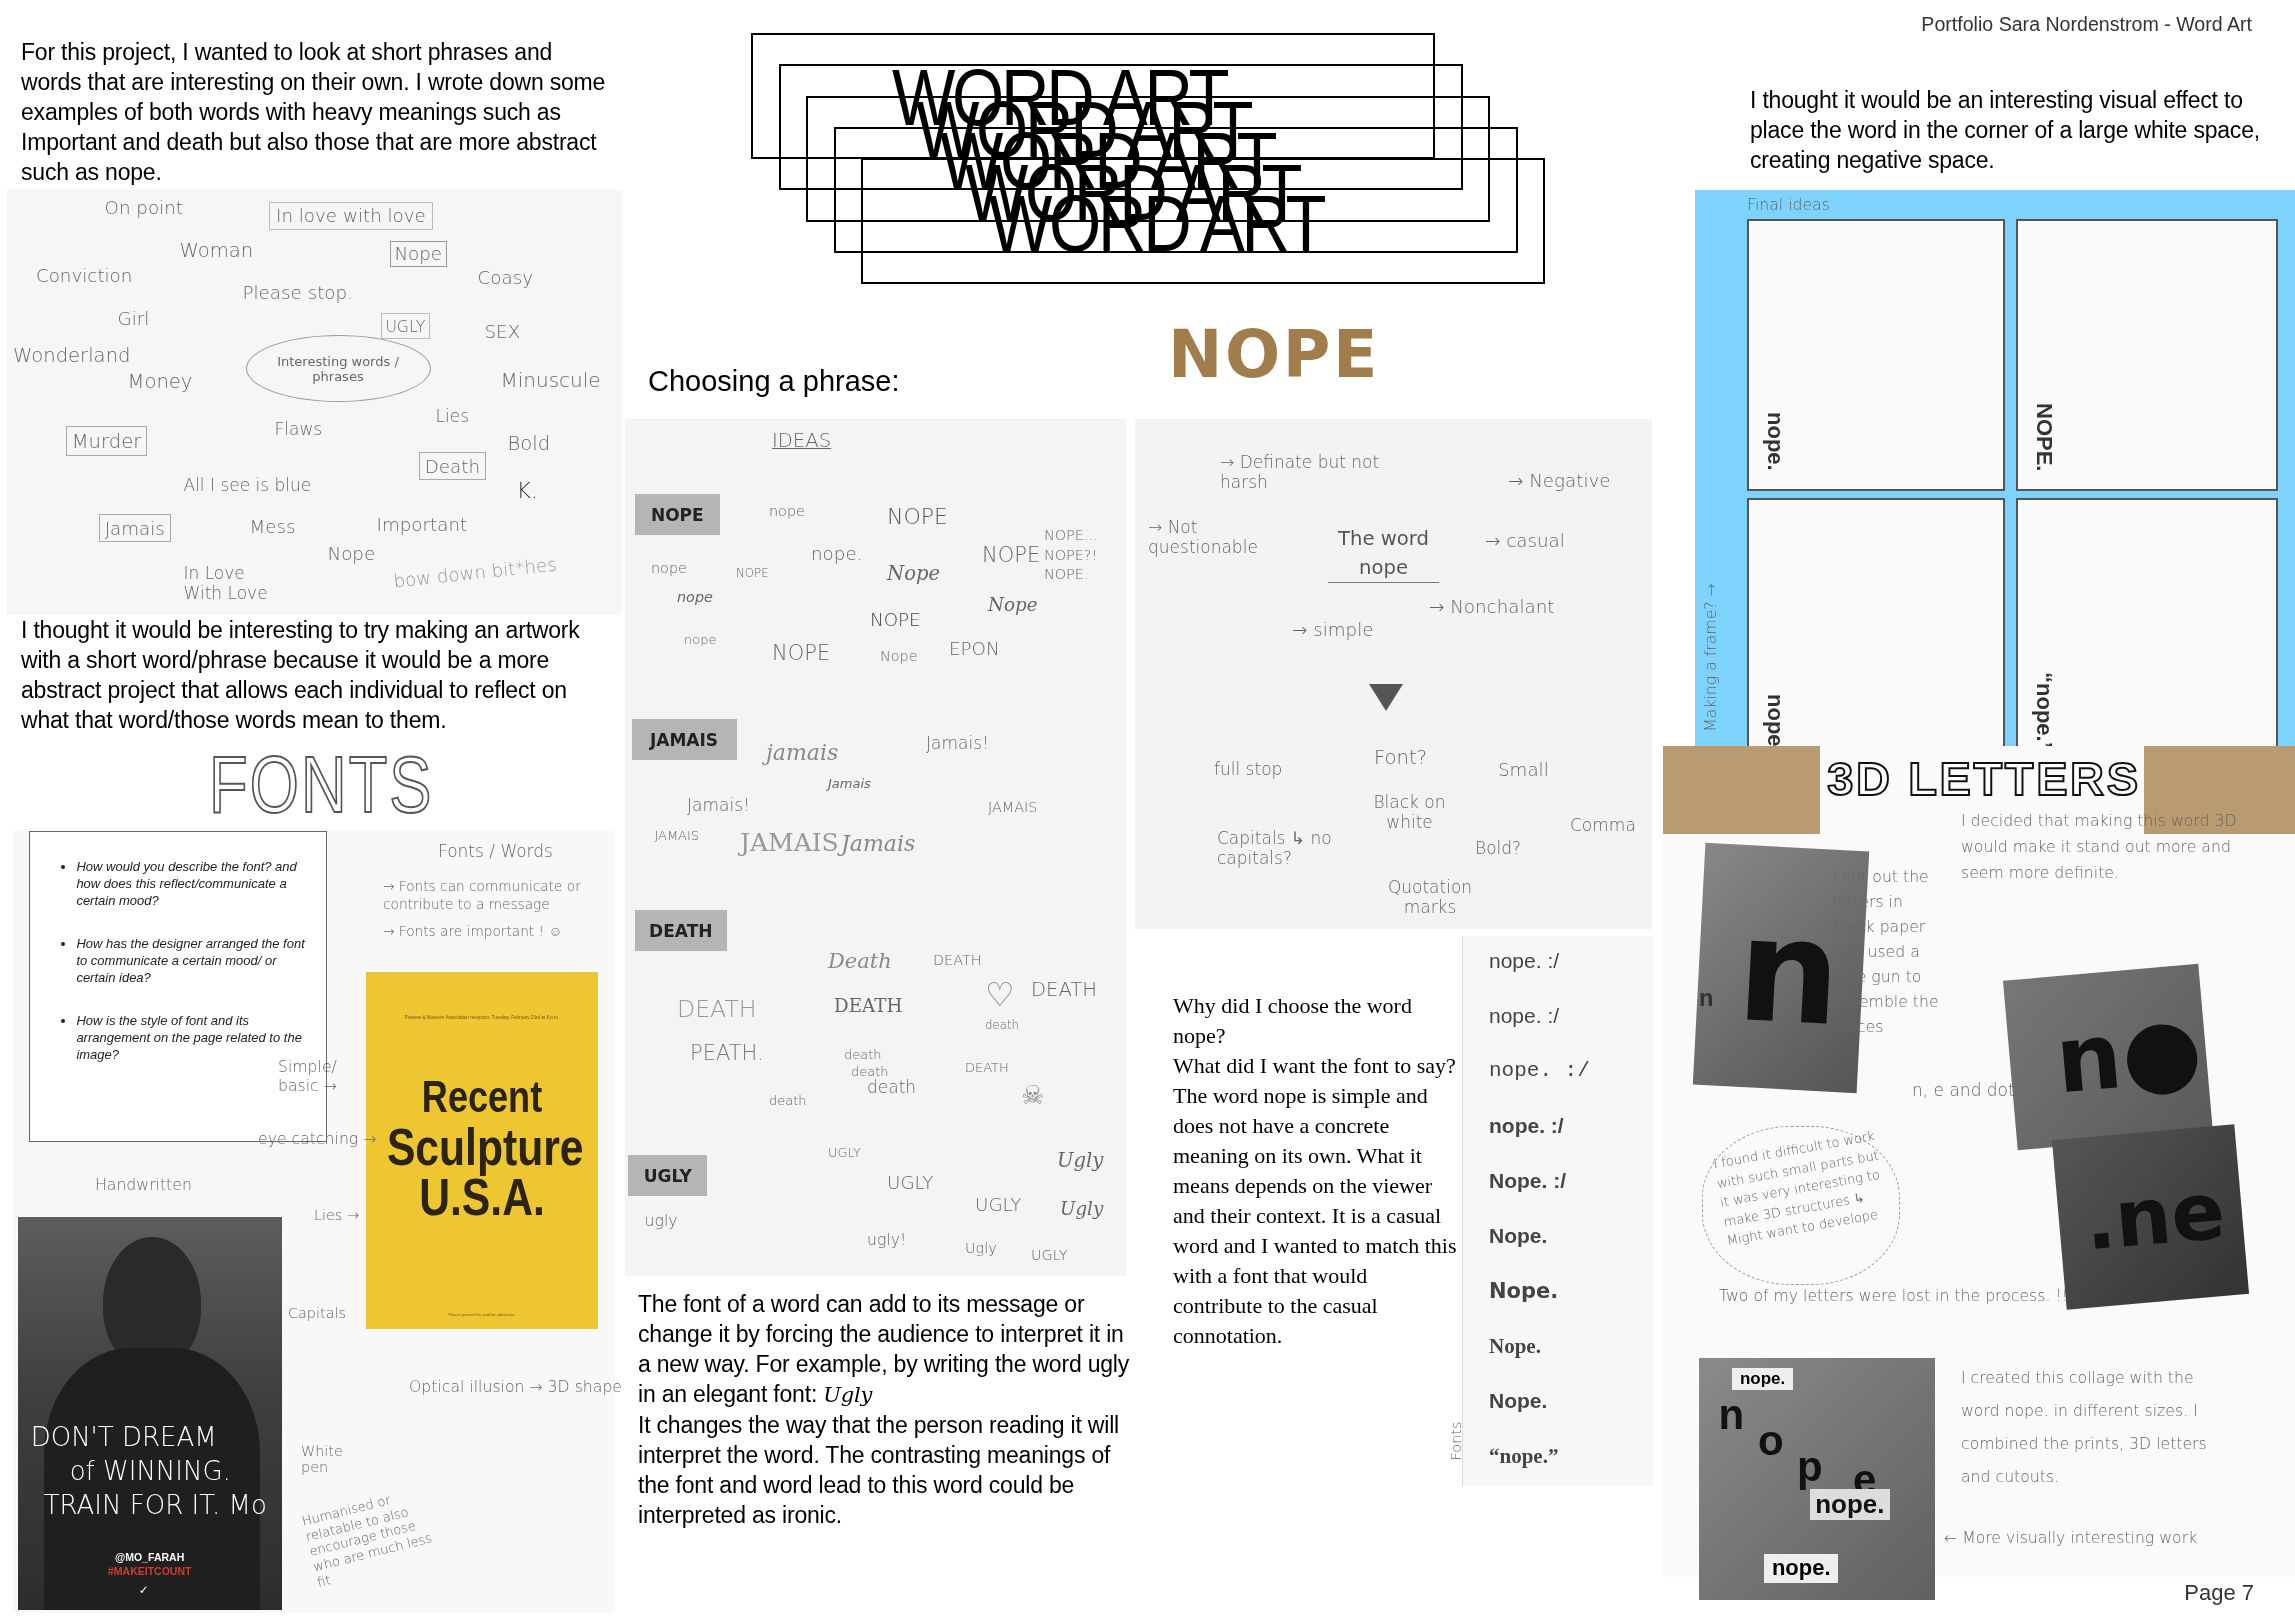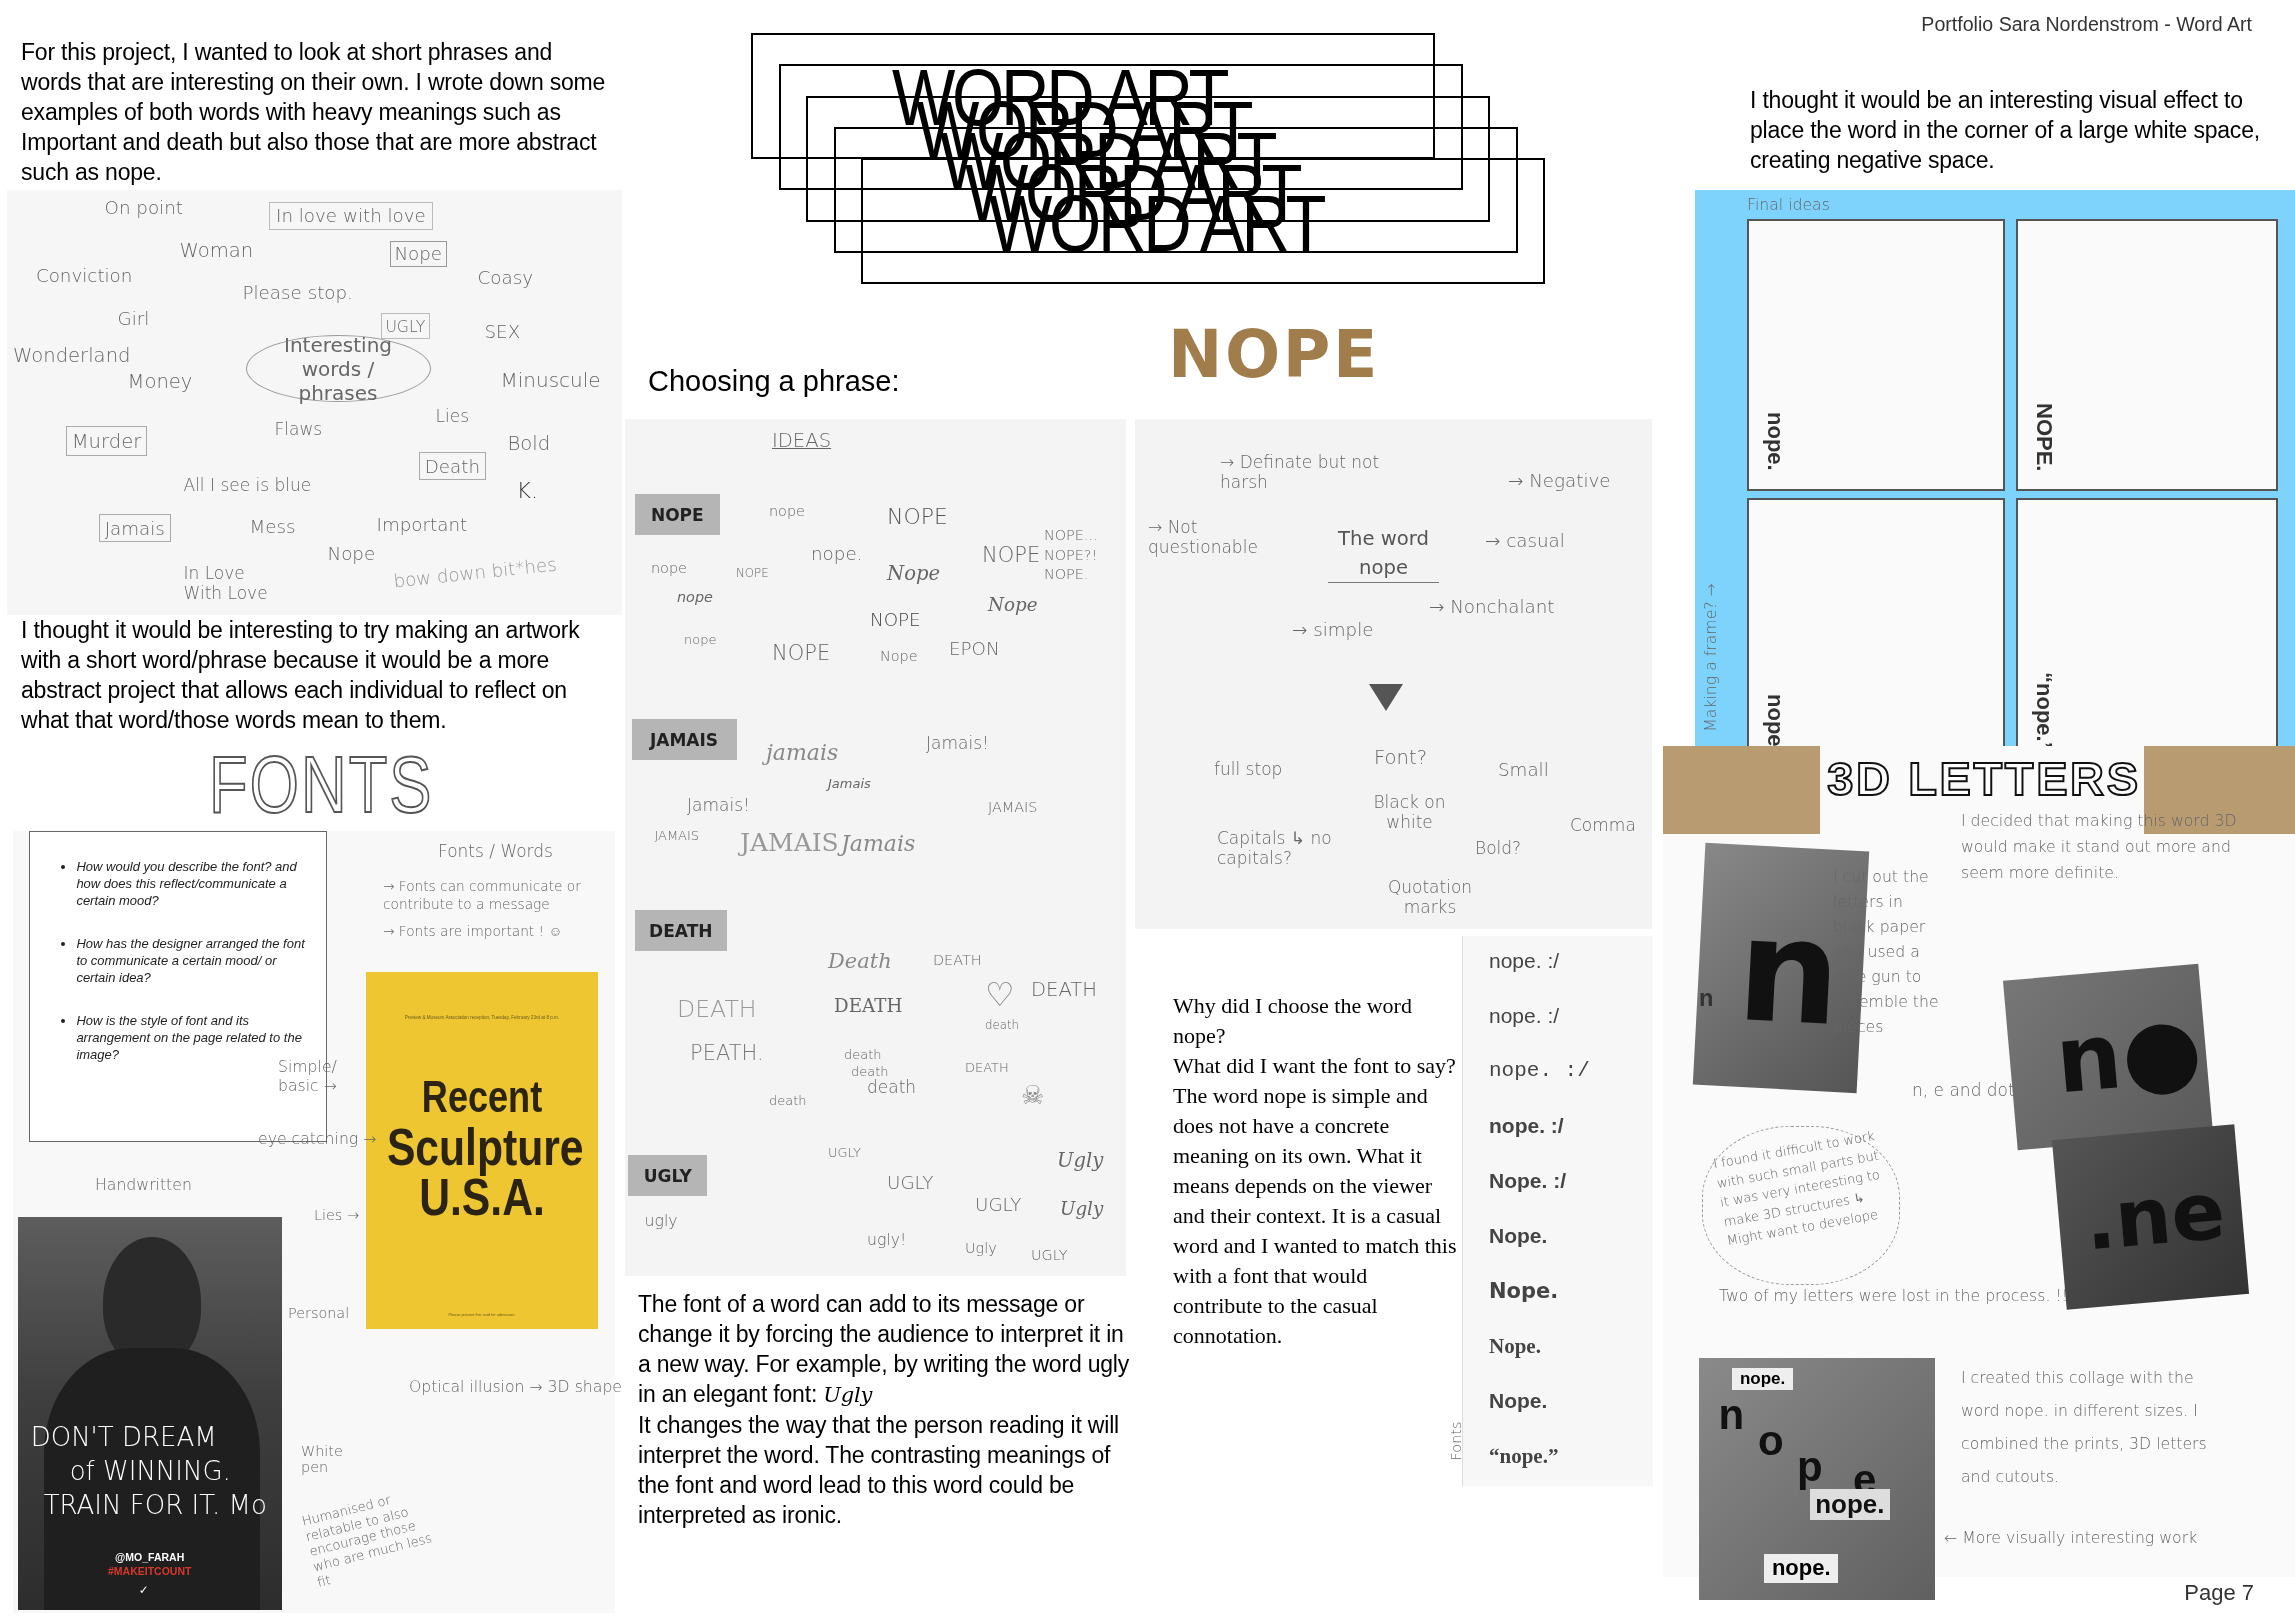--- a/index.html
+++ b/index.html
@@ -30,21 +30,21 @@
   <span class="hand" style="left:173px;top:49px;font-size:19.6px;">Woman</span>
   <span class="hand" style="left:383px;top:51px;font-size:18.3px;border:0.7px solid #999;padding:1.3px 3.9px;">Nope</span>
   <span class="hand" style="left:29.4px;top:75px;font-size:18.3px;">Conviction</span>
   <span class="hand" style="left:471px;top:77px;font-size:18.3px;">Coasy</span>
   <span class="hand" style="left:236px;top:92px;font-size:18.3px;">Please stop.</span>
   <span class="hand" style="left:111px;top:118px;font-size:18.3px;">Girl</span>
   <span class="hand" style="left:374px;top:123px;font-size:15.7px;border:0.7px solid #bbb;padding:2.6px 3.9px;">UGLY</span>
   <span class="hand" style="left:478px;top:131px;font-size:18.3px;">SEX</span>
   <span class="hand" style="left:6.5px;top:154px;font-size:19.6px;">Wonderland</span>
   <div class="abs" style="left:239px;top:145px;width:183px;height:65px;border:1.3px solid #999;border-radius:50%;display:flex;align-items:center;justify-content:center;text-align:center;">
-    <span style="font-family:'DejaVu Sans',sans-serif;color:#666;font-size:20px;width:131px;">Interesting words / phrases</span>
+    <span style="font-family:'DejaVu Sans',sans-serif;color:#666;font-size:13px;width:131px;">Interesting words / phrases</span>
   </div>
   <span class="hand" style="left:121px;top:180px;font-size:19.6px;">Money</span>
   <span class="hand" style="left:494px;top:178px;font-size:20px;">Minuscule</span>
   <span class="hand" style="left:429px;top:216px;font-size:17px;">Lies</span>
   <span class="hand" style="left:268px;top:229px;font-size:17px;">Flaws</span>
   <span class="hand" style="left:59px;top:236px;font-size:19.6px;border:0.7px solid #aaa;padding:2.6px 5.2px;">Murder</span>
   <span class="hand" style="left:501px;top:242px;font-size:19.6px;">Bold</span>
   <span class="hand" style="left:412px;top:262px;font-size:18.3px;border:0.7px solid #aaa;padding:2.6px 5.2px;">Death</span>
   <span class="hand" style="left:177px;top:285px;font-size:17px;">All I see is blue</span>
   <span class="hand" style="left:510px;top:288px;font-size:22px;color:#333;">K.</span>
@@ -80,21 +80,21 @@
     <div style="font-size:52px;">Sculpture</div>
     <div style="font-size:52px;">U.S.A.</div>
   </div>
   <div style="position:absolute;bottom:11.8px;width:100%;font-size:3.9px;color:#6d5a1d;">Please present this card for admission.</div>
 </div>
 
 <span class="hand" style="left:278px;top:1057px;font-size:15.7px;width:79px;white-space:normal;">Simple/ basic →</span>
 <span class="hand" style="left:258px;top:1129px;font-size:15.7px;">eye catching →</span>
 <span class="hand" style="left:314px;top:1207px;font-size:14.4px;">Lies →</span>
 <span class="hand" style="left:95px;top:1175px;font-size:15.7px;">Handwritten</span>
-<span class="hand" style="left:288px;top:1305px;font-size:14.4px;">Personal</span>
+<span class="hand" style="left:288px;top:1305px;font-size:14.4px;">Capitals</span>
 <span class="hand" style="left:409px;top:1377px;font-size:15.7px;">Optical illusion → 3D shape</span>
 <span class="hand" style="left:301px;top:1443px;font-size:14.4px;width:46px;white-space:normal;">White pen</span>
 <span class="hand" style="left:308px;top:1498px;font-size:13px;width:124px;white-space:normal;line-height:15.7px;transform:rotate(-14deg);">Humanised or relatable to also encourage those who are much less fit</span>
 
 <div class="photo" style="left:17.7px;top:1217px;width:264px;height:393px;background:linear-gradient(180deg,#5d5d5d 0%,#3f3f3f 45%,#2d2d2d 100%);">
   <div style="position:absolute;left:85px;top:19.6px;width:98px;height:131px;border-radius:50% 50% 45% 45%;background:#2a2a2a;"></div>
   <div style="position:absolute;left:26px;top:131px;width:216px;height:262px;border-radius:40% 40% 0 0;background:#1f1f1f;"></div>
   <div style="position:absolute;left:13px;top:203px;font-family:'DejaVu Sans',sans-serif;color:#fff;font-size:26px;line-height:34px;font-weight:300;">
     <div>DON'T DREAM</div>
     <div style="padding-left:39px;">of WINNING.</div>

